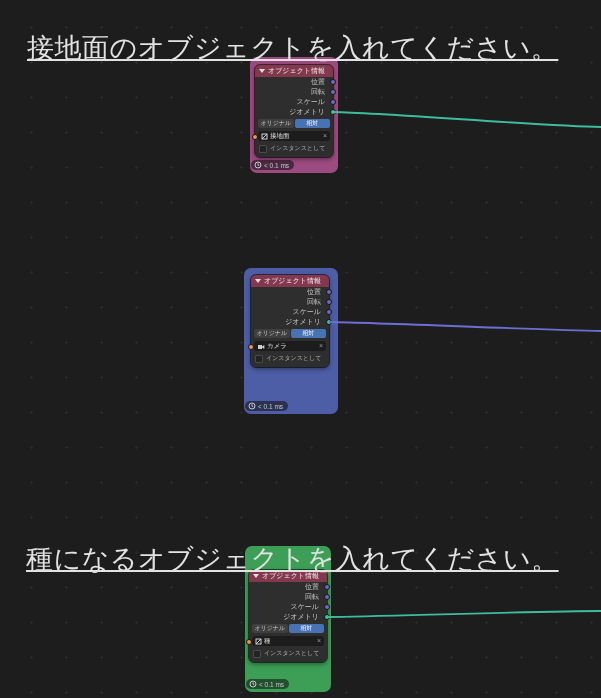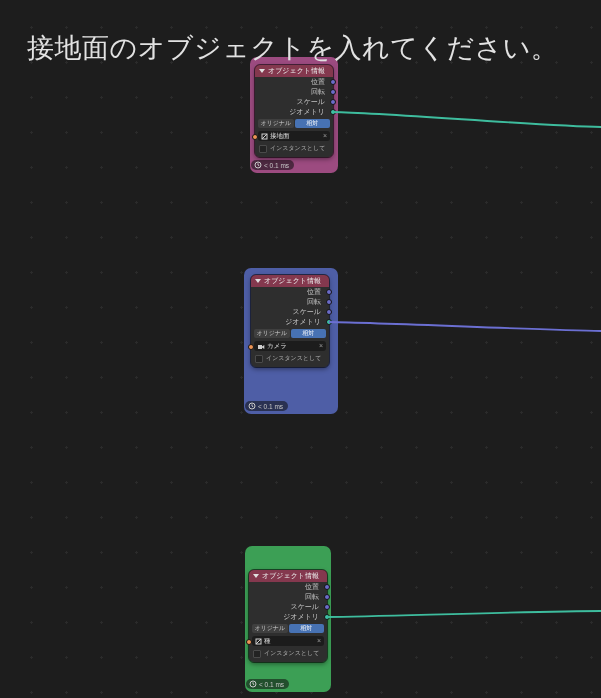--- a/index.html
+++ b/index.html
@@ -6,21 +6,21 @@
   body { font-family: "Liberation Sans", "DejaVu Sans", sans-serif; }
   #canvas {
     position:relative; width:601px; height:698px; overflow:hidden;
     background-color:#1d1d1d;
     background-image: radial-gradient(circle, #2b2b2b 1.1px, transparent 1.4px);
     background-size:35px 35px;
     background-position:14px 10px;
   }
   .annotation {
     position:absolute; z-index:6; font-size:27px; color:#e2e2e2;
-    white-space:nowrap; letter-spacing:0.5px;
+    white-space:nowrap; letter-spacing:0.5px;text-decoration:underline;
   }
   .frame { position:absolute; z-index:2; border-radius:7px; }
   .node {
     position:absolute; width:78px; background:#2e2e2e; border-radius:5px;
     box-shadow:0 2px 5px rgba(0,0,0,.45); font-size:7px; color:#cccccc;
     outline:1px solid rgba(0,0,0,.55);
   }
   .node-header {
     height:12px; background:#84384e; border-radius:4px 4px 0 0;
     display:flex; align-items:center; gap:3px; padding:0 4px;
@@ -74,20 +74,21 @@
 
 <div id="canvas">
 
   <svg id="wires" width="601" height="698">
     <path d="M 333 112 C 390 113, 540 126, 601 127" fill="none" stroke-width="1.8" stroke="#3ebd9e"></path>
     <path d="M 329 322 C 390 323, 540 330, 601 331" fill="none" stroke-width="1.8" stroke="#6b6fd2"></path>
     <path d="M 327 617 C 390 616, 540 611, 601 611" fill="none" stroke-width="1.8" stroke="#3ebd9e"></path>
   </svg>
 
   <div class="annotation" style="left:27px; top:30px;">接地面のオブジェクトを入れてください。</div>
+  <div class="annotation" style="left:26px; top:541px;">種になるオブジェクトを入れてください。</div>
 
   <div class="frame" style="left: 250px; top: 57px; width: 88px; height: 116px; background: rgb(156, 75, 128);">
     <div class="node" style="left:5px; top:8px;">
       <div class="node-header" style="background: rgb(132, 56, 78);">
         <span class="chevron"></span>
         <span>オブジェクト情報</span>
       </div>
       <div class="out-row">
         <span>位置</span>
         <span class="socket" style="background: rgb(107, 107, 200);"></span>

